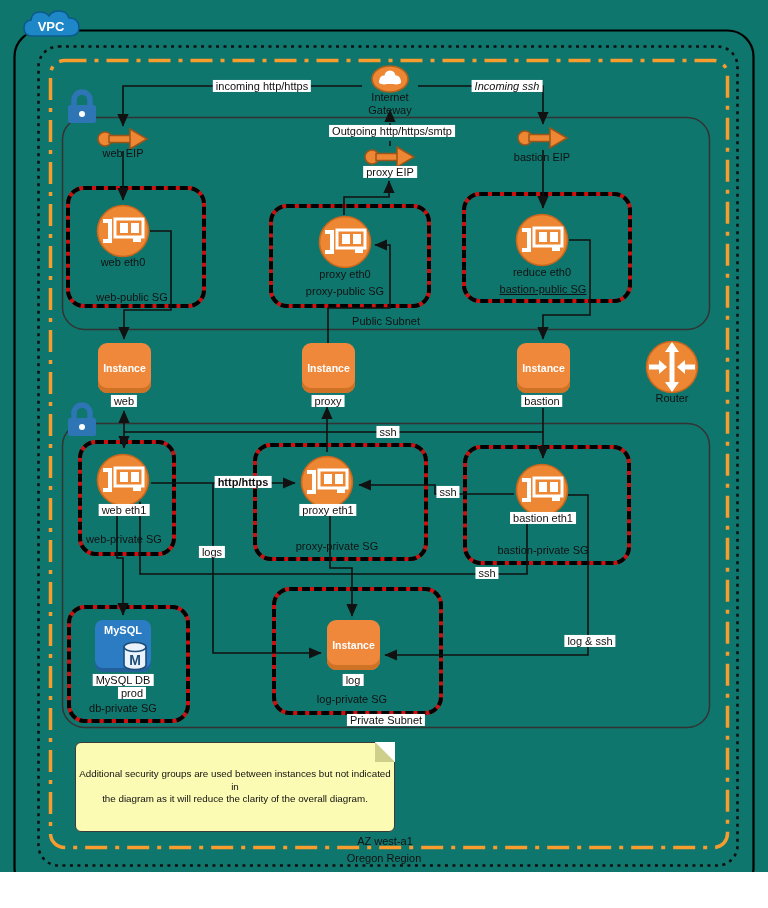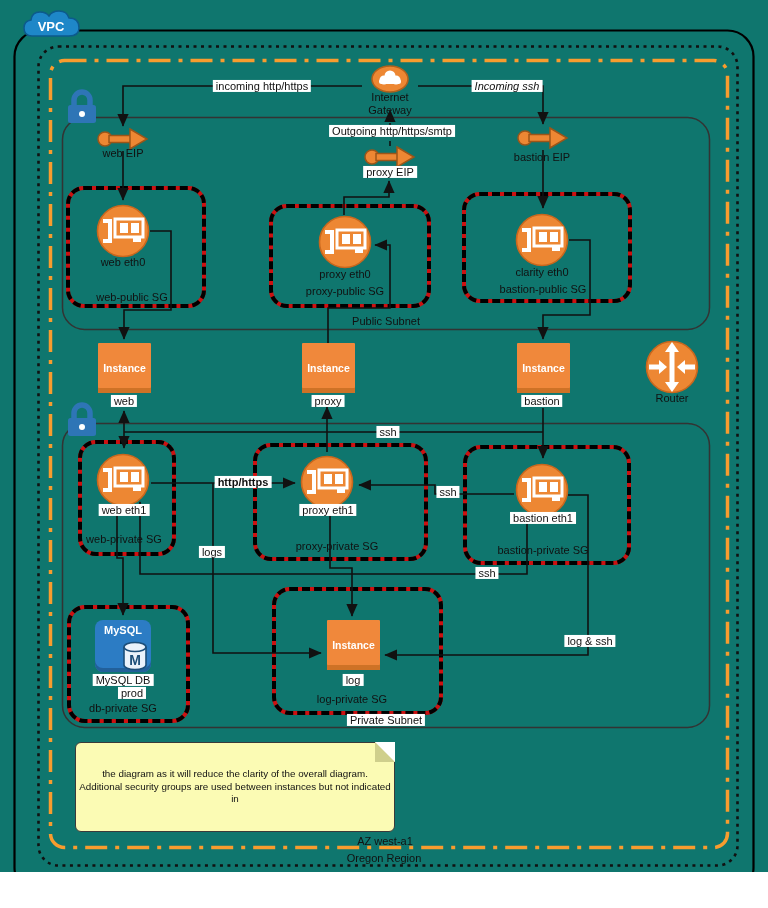--- a/index.html
+++ b/index.html
@@ -6,21 +6,21 @@
   body { font-family:"Liberation Sans", sans-serif; color:#111; }
   #canvas { position:relative; width:768px; height:872px; background:#0f766e; overflow:hidden; }
   .abs { position:absolute; }
   .ctr { transform:translate(-50%,-50%); white-space:nowrap; }
   .lbl { font-size:11px; line-height:1.1; text-align:center; z-index:6; }
   .lbl-bg { background:#fff; padding:0 3px; }
   svg.layer { position:absolute; left:0; top:0; z-index:3; pointer-events:none; }
   .node { z-index:5; }
   .sg { position:absolute; border:4px solid #CC1111; border-radius:18px; z-index:2; }
   .sg::before { content:''; position:absolute; inset:-4px; border:4px dashed #000; border-radius:18px; }
-  .instance { position:absolute; width:53px; height:50px; background:#F0883B; border-radius:1px;
+  .instance { position:absolute; width:53px; height:50px; background:#F0883B; border-radius:9px;
               box-shadow: inset 0 -5px 0 #CE7226; display:flex; align-items:center; justify-content:center;
               z-index:5; }
   .instance span { color:#fff; font-weight:bold; font-size:10.5px; }
   .mysql { position:absolute; width:56px; height:52px; background:#2C7CC4; border-radius:8px;
            box-shadow: inset 0 -4px 0 #22609A; z-index:5; }
   .mysql .brand { position:absolute; top:4px; left:0; right:0; text-align:center; color:#fff; font-weight:bold; font-size:11px; }
   .mysql svg { position:absolute; right:2px; bottom:1px; }
   .note { position:absolute; left:75px; top:742px; width:318px; height:88px; background:#FBFBB4;
           border:1.5px solid #3a3a3a; border-radius:6px; border-top-right-radius:0;
           display:flex; flex-direction:column; align-items:center; justify-content:center; z-index:5; }
@@ -150,22 +150,22 @@
   <div class="abs ctr lbl" style="left:345px; top:291px;">proxy-public SG</div>
 
   <svg class="abs ctr node" style="left:542px; top:240px;" width="56" height="56" viewBox="-28 -28 56 56">
     <circle r="25.5" fill="#ED8733" stroke="#C9671D" stroke-width="1.6"></circle>
     <path d="M -11,-12 L -11,12 L -20,12 L -20,8 L -15,8 L -15,-8 L -20,-8 L -20,-12 Z" fill="#fff"></path>
     <rect x="-8" y="-12" width="28" height="18" fill="none" stroke="#fff" stroke-width="3"></rect>
     <rect x="-3" y="-8" width="8" height="10" fill="#fff"></rect>
       <rect x="8" y="-8" width="8" height="10" fill="#fff"></rect>
     <rect x="10" y="6" width="8" height="5" fill="#fff"></rect>
   </svg>
-  <div class="abs ctr lbl" style="left:542px; top:272px;">clarity eth0</div>
-  <div class="abs ctr lbl" style="left:543px; top:289px;">bastion-public SG</div>
+  <div class="abs ctr lbl" style="left:542px; top:272px;">reduce eth0</div>
+  <div class="abs ctr lbl" style="left:543px; top:289px;text-decoration:underline;">bastion-public SG</div>
 
   <svg class="abs ctr node" style="left:123px; top:480px;" width="56" height="56" viewBox="-28 -28 56 56">
     <circle r="25.5" fill="#ED8733" stroke="#C9671D" stroke-width="1.6"></circle>
     <path d="M -11,-12 L -11,12 L -20,12 L -20,8 L -15,8 L -15,-8 L -20,-8 L -20,-12 Z" fill="#fff"></path>
     <rect x="-8" y="-12" width="28" height="18" fill="none" stroke="#fff" stroke-width="3"></rect>
     <rect x="-3" y="-8" width="8" height="10" fill="#fff"></rect>
       <rect x="8" y="-8" width="8" height="10" fill="#fff"></rect>
     <rect x="10" y="6" width="8" height="5" fill="#fff"></rect>
   </svg>
   <div class="abs ctr lbl lbl-bg" style="left:124px; top:510px;">web eth1</div>
@@ -248,17 +248,17 @@
   <div class="abs ctr lbl lbl-bg" style="left:487px; top:573px;">ssh</div>
   <div class="abs ctr lbl lbl-bg" style="left:590px; top:641px;">log &amp; ssh</div>
 
   <div class="abs ctr lbl" style="left:386px; top:321px;">Public Subnet</div>
   <div class="abs ctr lbl lbl-bg" style="left:386px; top:720px;">Private Subnet</div>
   <div class="abs ctr lbl" style="left:385px; top:841px;">AZ west-a1</div>
   <div class="abs ctr lbl" style="left:384px; top:858px;">Oregon Region</div>
   <div class="abs ctr lbl" style="left:384px; top:880px;">VPC Container</div>
 
   <div class="note">
+    <div>Additional security groups are used between instances but not indicated in</div>
     <div>the diagram as it will reduce the clarity of the overall diagram.</div>
-    <div>Additional security groups are used between instances but not indicated in</div>
   </div>
 
 </div>
 
 </body></html>

